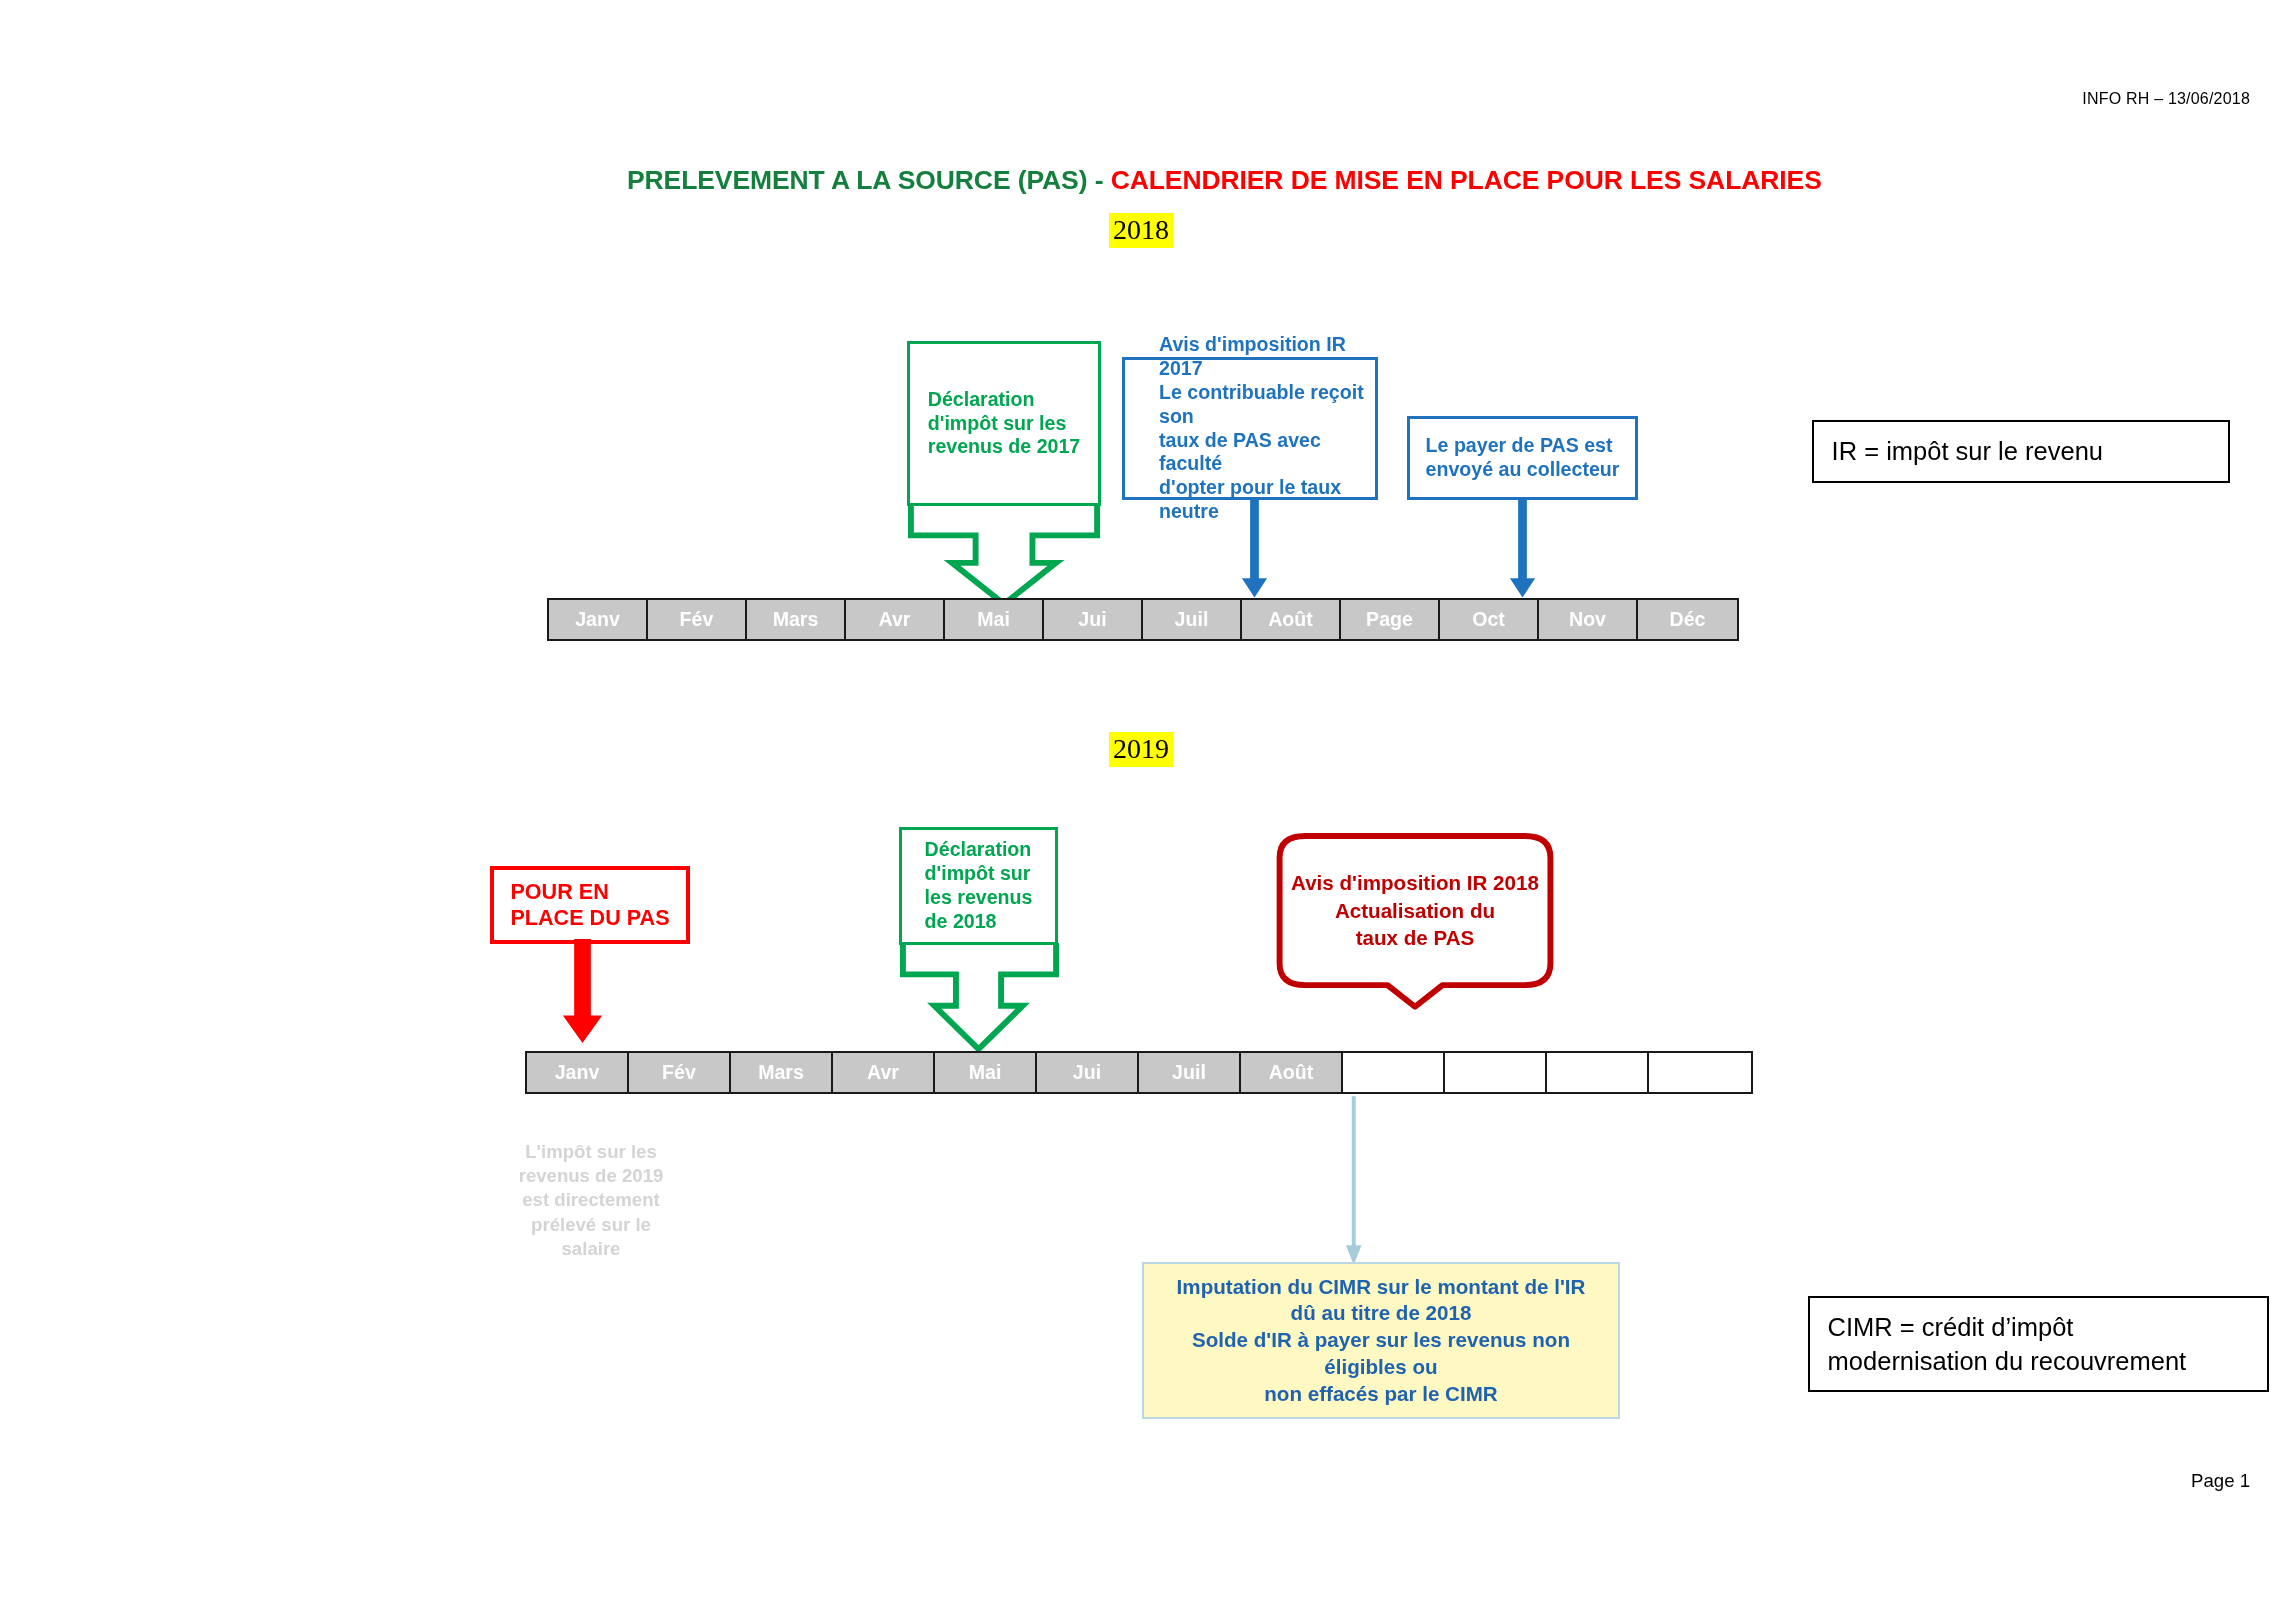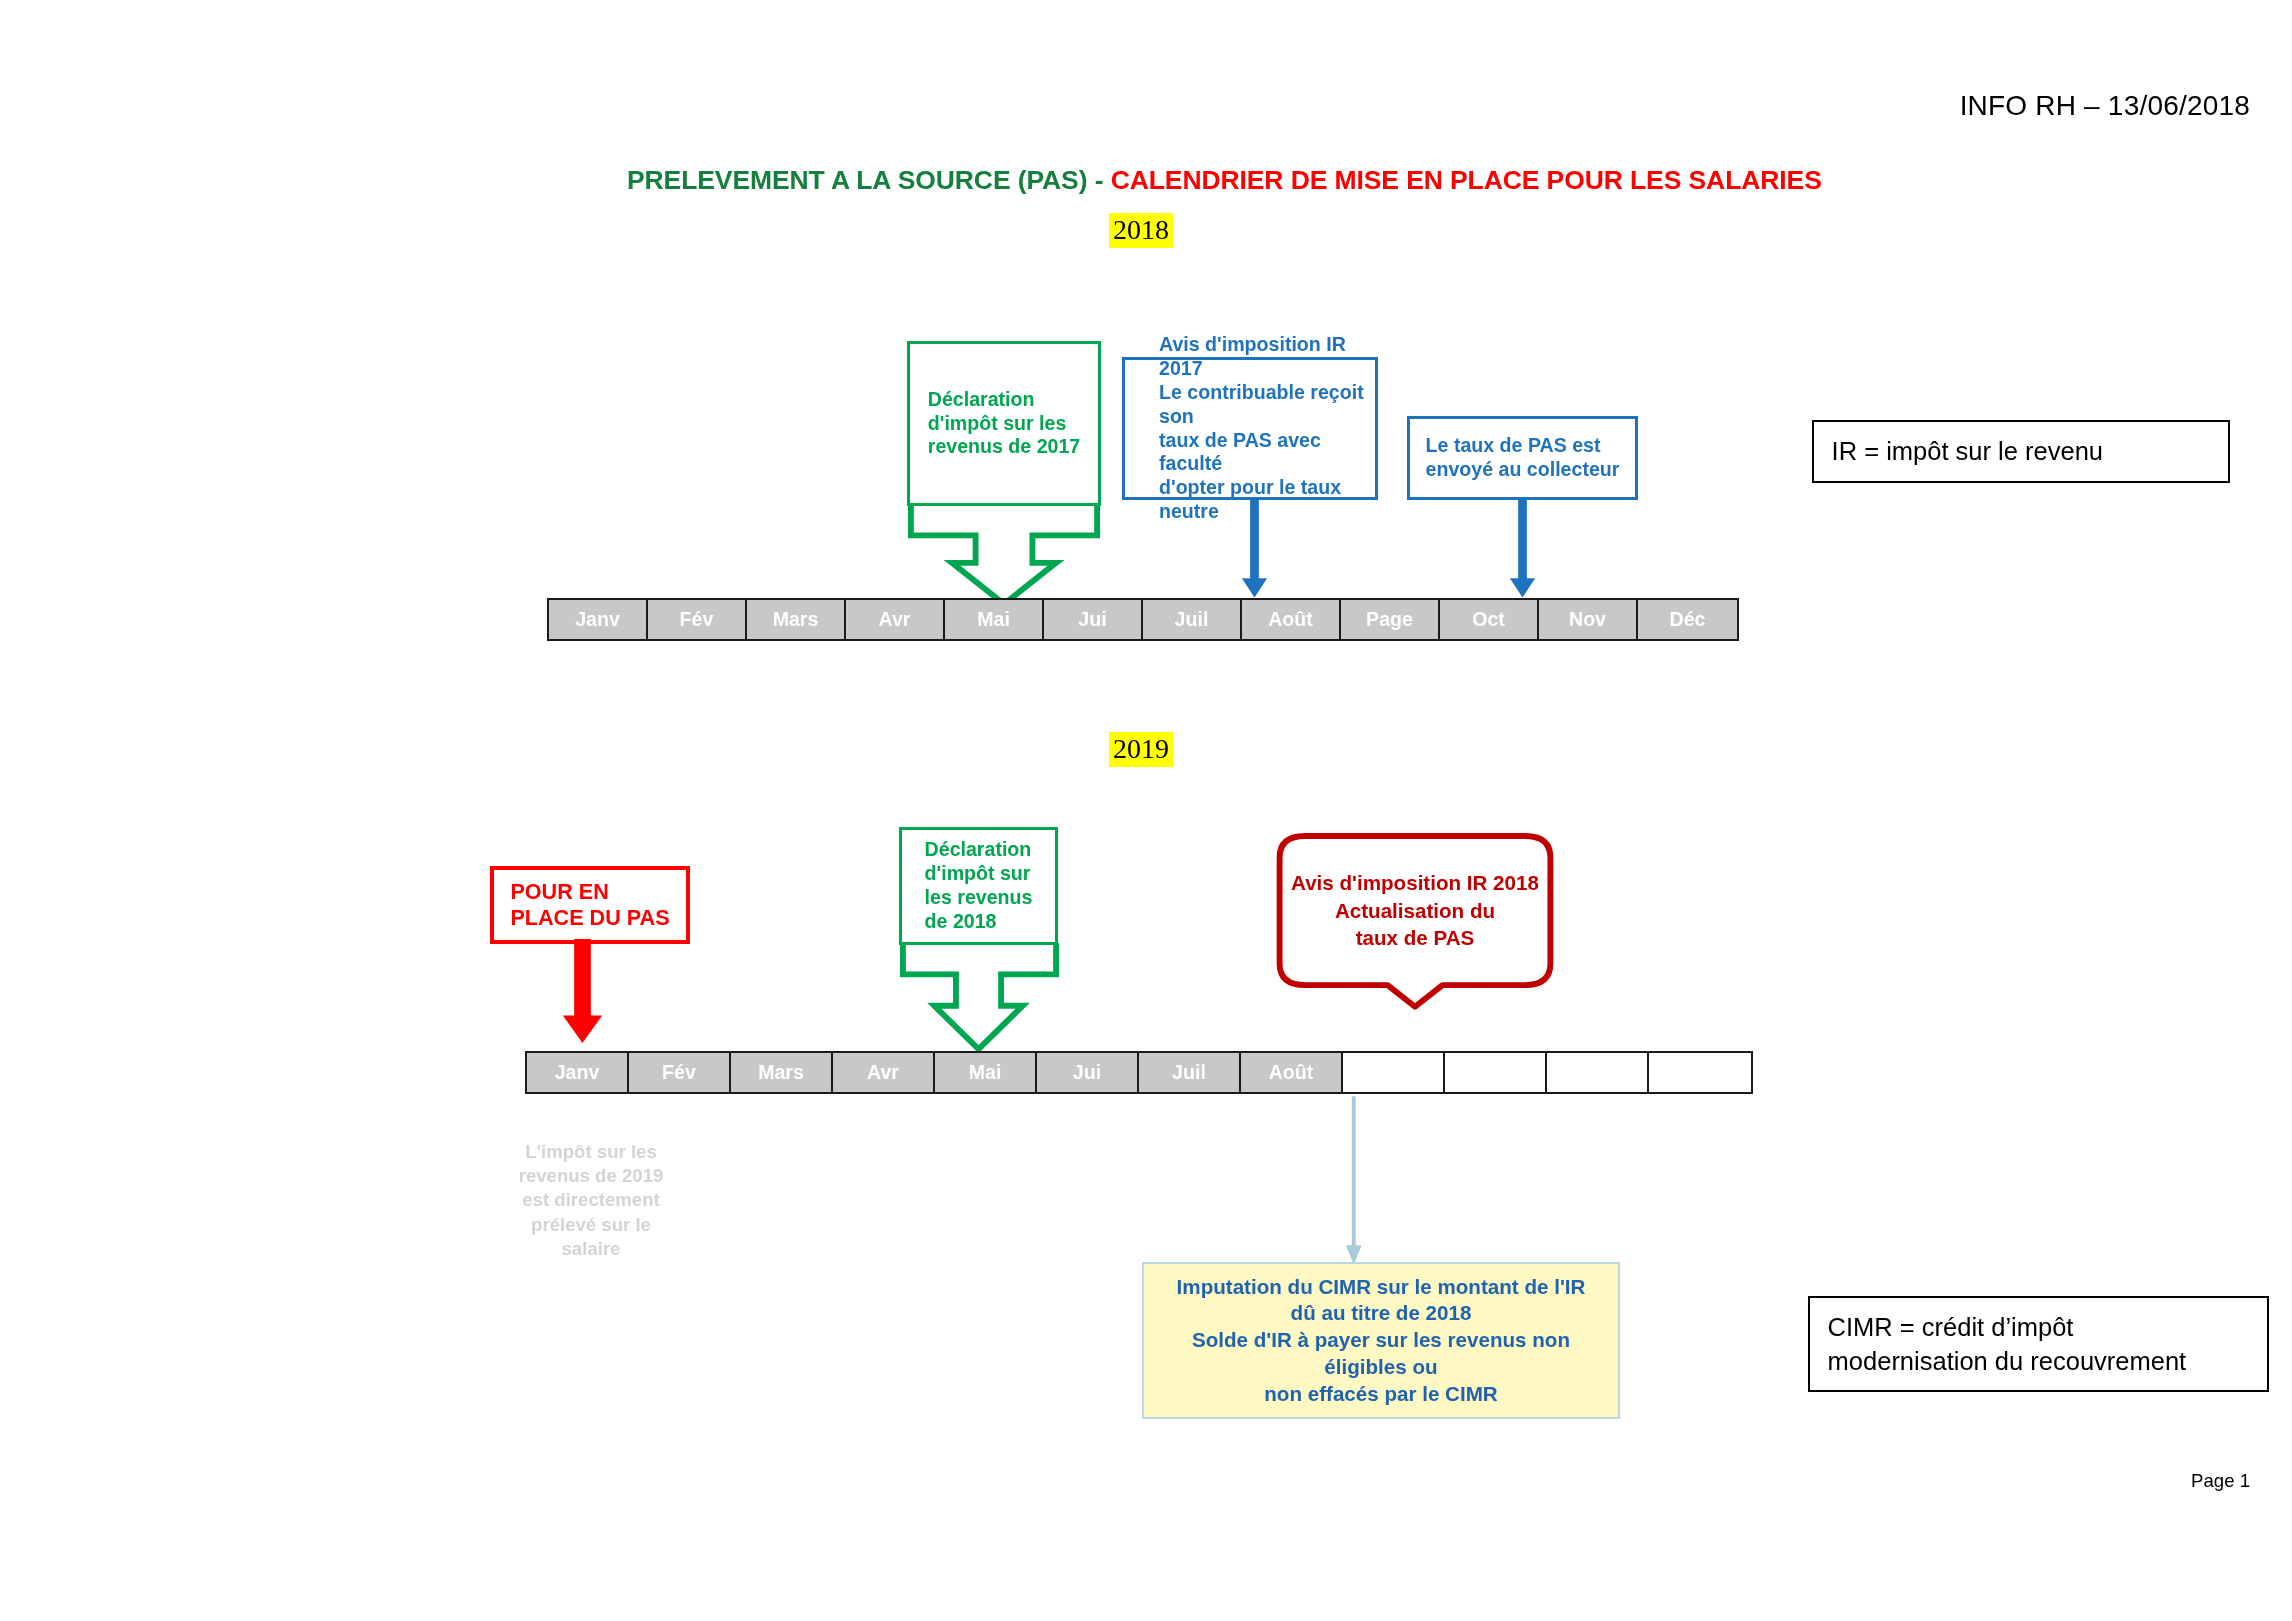--- a/index.html
+++ b/index.html
@@ -5,21 +5,21 @@
   html,body{margin:0;padding:0;background:#fff;}
   body{
     width:2293px;height:1621px;position:relative;overflow:hidden;
     font-family:"Liberation Sans", sans-serif;
     -webkit-font-smoothing:antialiased;
   }
   .abs{position:absolute;}
 
   
   #info-rh{
-    right:43px;top:90px;font-size:28px;color:#000;letter-spacing:0.2px;
+    right:43px;top:90px;font-size:16px;color:#000;letter-spacing:0.2px;
   }
   #page-num{
     right:43px;bottom:129px;font-size:18.6px;color:#000;
   }
 
   
   #doc-title{
     left:601px;top:165px;font-size:26.5px;font-weight:bold;white-space:nowrap;
     letter-spacing:-0.1px;
   }
@@ -113,21 +113,21 @@
 d'opter pour le taux neutre</span>
 </div>
 <div class="abs" style="left:1237px;top:498px;">
   <svg width="35" height="102" viewBox="0 0 36 104">
     <line x1="18" y1="0" x2="18" y2="88" stroke="#1F73BE" stroke-width="9"></line>
     <path d="M5 82 L18 102 L31 82 Z" fill="#1F73BE"></path>
   </svg>
 </div>
 
 <div class="abs flowbox blue-box" style="left:1407px;top:416px;width:231px;height:84px;font-size:19.6px;">
-  <span style="white-space:pre-line;">Le taux de PAS est
+  <span style="white-space:pre-line;">Le payer de PAS est
 envoyé  au collecteur</span>
 </div>
 <div class="abs" style="left:1505px;top:498px;">
   <svg width="35" height="102" viewBox="0 0 36 104">
     <line x1="18" y1="0" x2="18" y2="88" stroke="#1F73BE" stroke-width="9"></line>
     <path d="M5 82 L18 102 L31 82 Z" fill="#1F73BE"></path>
   </svg>
 </div>
 
 <div class="abs timeline" id="timeline-2018" style="left:547px;top:598px;">

